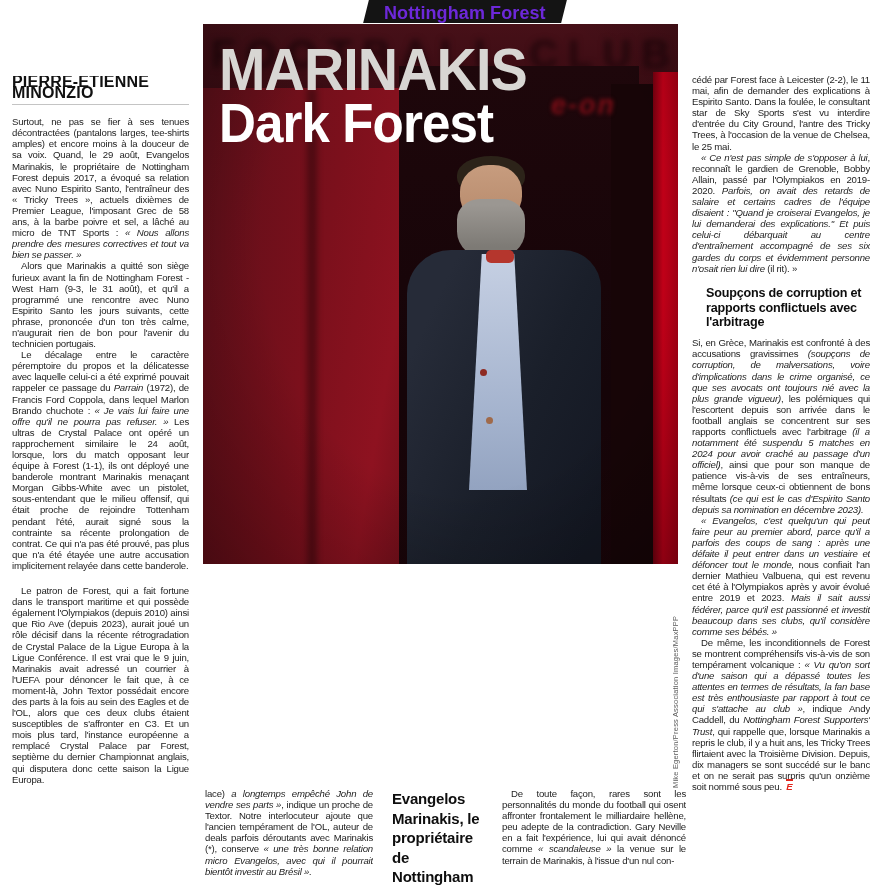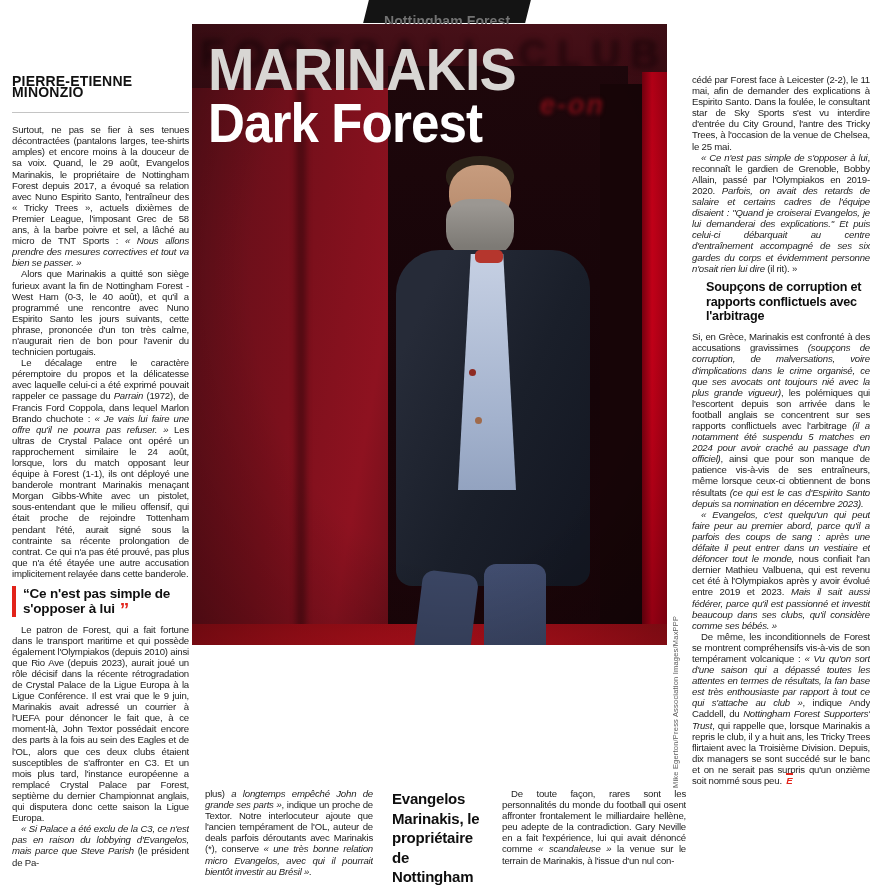--- a/index.html
+++ b/index.html
@@ -6,29 +6,29 @@
   body{width:880px;height:885px;position:relative;overflow:hidden;background:#ffffff;
        font-family:"Liberation Sans","DejaVu Sans",sans-serif;}
   
   .col{position:absolute;text-align:justify;color:#1d1d1d;
        font-size:9.6px;line-height:11.1px;letter-spacing:-0.2px;overflow:hidden;}
   .col p{margin:0;text-indent:9px;}
   .col p.noind{text-indent:0;}
   .col em{font-style:italic;}
   .footnote{margin-top:11px !important;}
   
-  .byline{font-size:14px;font-weight:700;letter-spacing:.2px;color:#111;
-          border-bottom:1.5px solid #c4c4c4;padding-bottom:14px;margin-bottom:11px;}
+  .byline{font-size:16px;font-weight:700;letter-spacing:.2px;color:#111;
+          border-bottom:1.5px solid #c4c4c4;padding-bottom:6px;margin-bottom:11px;}
   
   .tag{position:absolute;left:366px;top:0;height:23px;}
   .tag .tag-bg{position:absolute;inset:0;background:#141414;transform:skewX(-14deg);}
-  .tag .tag-label{position:relative;display:block;padding:13px 18px 0 18px;color:#737373;
-          font-size:14px;font-weight:700;letter-spacing:.1px;}
+  .tag .tag-label{position:relative;display:block;padding:3px 18px 0 18px;color:#6d28d9;
+          font-size:18px;font-weight:700;letter-spacing:.1px;}
   
-  .photo{position:absolute;left:192px;top:24px;width:475px;height:621px;overflow:hidden;
+  .photo{position:absolute;left:203px;top:24px;width:475px;height:540px;overflow:hidden;
          background:linear-gradient(180deg,#3f0e15 0%,#33090f 10%,#40080f 45%,#4a0a12 75%,#6b0d16 100%);}
   .ph-top-band{position:absolute;left:0;top:0;width:100%;height:64px;
          background:linear-gradient(180deg,#471018,#3a0c13);overflow:hidden;}
   .ghost-top{position:absolute;left:8px;top:8px;font-size:40px;font-weight:800;color:#23060b;
          letter-spacing:10px;filter:blur(3px);white-space:nowrap;}
   .ph-left-wall{position:absolute;left:0;top:64px;width:236px;height:566px;
          background:linear-gradient(100deg,#5c0f19 0%,#7c101c 45%,#8e1220 70%,#550c14 100%);}
   .ph-left-seam{position:absolute;left:104px;top:64px;width:10px;height:560px;background:rgba(0,0,0,.35);filter:blur(3px);}
   .ph-door{position:absolute;left:196px;top:42px;width:240px;height:590px;
          background:linear-gradient(180deg,#1e070b 0%,#150408 55%,#1c0509 100%);}
@@ -74,21 +74,21 @@
   .standfirst{position:absolute;left:16px;top:134px;width:310px;font-size:15px;font-weight:700;
          color:#f4f3ef;line-height:1.42;text-shadow:0 1px 3px rgba(0,0,0,.7);}
   
   .pullquote{display:flex;margin:7px 0 7px 0;}
   .pq-bar{width:4px;background:#e2231a;margin-right:7px;flex:none;}
   .pq-text{font-size:13.5px;font-weight:700;line-height:1.13;color:#101010;letter-spacing:-.2px;text-align:left;text-indent:0;}
   .pq-close{color:#e2231a;font-size:19px;font-weight:800;line-height:0;vertical-align:-3px;}
   .pq-attr{font-size:8.3px;font-weight:700;color:#1a1a1a;margin-top:3px;text-align:right;letter-spacing:0;}
   
   .subhead{font-size:12.6px;font-weight:700;color:#0d0d0d;line-height:1.18;letter-spacing:-.2px;
-         margin:6px 0 7px 14px;text-align:left;}
+         margin:12px 0 7px 14px;text-align:left;}
   
   .caption{position:absolute;left:392px;top:789px;width:98px;font-size:15px;font-weight:700;
          line-height:1.3;color:#0e0e0e;letter-spacing:-.2px;}
   .credit{position:absolute;left:671px;top:553px;height:235px;writing-mode:vertical-rl;
          transform:rotate(180deg);font-size:7.5px;color:#5a5a5a;white-space:nowrap;letter-spacing:.2px;}
   .endmark{color:#e2231a;font-weight:800;font-style:italic;border-top:2px solid #e2231a;padding-top:0;margin-left:2px;}
 </style>
 </head>
 <body>
 
@@ -129,47 +129,45 @@
   <div class="headline">
     <div class="hl1">MARINAKIS</div>
     <div class="hl2">Dark Forest</div>
   </div>
 </div>
 
 <div class="col" style="left:12px;top:76px;width:177px;height:804px;">
   <div class="byline">PIERRE-ÉTIENNE MINONZIO</div>
   <div>
       <p class="noind"><span>Surtout, ne pas se fier à ses tenues décontractées (pantalons larges, tee-shirts amples) et encore moins à la douceur de sa voix. Quand, le 29 août, Evangelos Marinakis, le propriétaire de Nottingham Forest depuis 2017, a évoqué sa relation avec Nuno Espirito Santo, l'entraîneur des « Tricky Trees », actuels dixièmes de Premier League, l'imposant Grec de 58 ans, à la barbe poivre et sel, a lâché au micro de TNT Sports : </span><em>« Nous allons prendre des mesures correctives et tout va bien se passer. »</em></p>
-      <p class=""><span>Alors que Marinakis a quitté son siège furieux avant la fin de Nottingham Forest - West Ham (0-3, le 40 août), et qu'il a programmé une rencontre avec Nuno Espirito Santo les jours suivants, cette phrase, prononcée d'un ton très calme, n'augurait rien de bon pour l'avenir du technicien portugais.</span></p>
+      <p class=""><span>Alors que Marinakis a quitté son siège furieux avant la fin de Nottingham Forest - West Ham (9-3, le 31 août), et qu'il a programmé une rencontre avec Nuno Espirito Santo les jours suivants, cette phrase, prononcée d'un ton très calme, n'augurait rien de bon pour l'avenir du technicien portugais.</span></p>
       <p class=""><span>Le décalage entre le caractère péremptoire du propos et la délicatesse avec laquelle celui-ci a été exprimé pouvait rappeler ce passage du </span><em>Parrain</em><span> (1972), de Francis Ford Coppola, dans lequel Marlon Brando chuchote : </span><em>« Je vais lui faire une offre qu'il ne pourra pas refuser. »</em><span> Les ultras de Crystal Palace ont opéré un rapprochement similaire le 24 août, lorsque, lors du match opposant leur équipe à Forest (1-1), ils ont déployé une banderole montrant Marinakis menaçant Morgan Gibbs-White avec un pistolet, sous-entendant que le milieu offensif, qui était proche de rejoindre Tottenham pendant l'été, aurait signé sous la contrainte sa récente prolongation de contrat. Ce qui n'a pas été prouvé, pas plus que n'a été étayée une autre accusation implicitement relayée dans cette banderole.</span></p>
       <div class="pullquote">
         <div class="pq-bar"></div>
         <div>
-          <div class="pq-text">“Ce n'est pas simple de s'opposer à lui<span class="pq-close"> ”</span></div>
         </div>
       </div>
       <p class=""><span>Le patron de Forest, qui a fait fortune dans le transport maritime et qui possède également l'Olympiakos (depuis 2010) ainsi que Rio Ave (depuis 2023), aurait joué un rôle décisif dans la récente rétrogradation de Crystal Palace de la Ligue Europa à la Ligue Conférence. Il est vrai que le 9 juin, Marinakis avait adressé un courrier à l'UEFA pour dénoncer le fait que, à ce moment-là, John Textor possédait encore des parts à la fois au sein des Eagles et de l'OL, alors que ces deux clubs étaient susceptibles de s'affronter en C3. Et un mois plus tard, l'instance européenne a remplacé Crystal Palace par Forest, septième du dernier Championnat anglais, qui disputera donc cette saison la Ligue Europa.</span></p>
-      <p class=""><em>« Si Palace a été exclu de la C3, ce n'est pas en raison du lobbying d'Evangelos, mais parce que Steve Parish </em><span>(le président de Pa-</span></p>
     </div>
 </div>
 
 <div class="col" style="left:692px;top:74px;width:178px;height:806px;">
   <div>
       <p class="noind"><span>cédé par Forest face à Leicester (2-2), le 11 mai, afin de demander des explications à Espirito Santo. Dans la foulée, le consultant star de Sky Sports s'est vu interdire d'entrée du City Ground, l'antre des Tricky Trees, à l'occasion de la venue de Chelsea, le 25 mai.</span></p>
       <p class=""><em>« Ce n'est pas simple de s'opposer à lui</em><span>, reconnaît le gardien de Grenoble, Bobby Allain, passé par l'Olympiakos en 2019-2020. </span><em>Parfois, on avait des retards de salaire et certains cadres de l'équipe disaient : "Quand je croiserai Evangelos, je lui demanderai des explications." Et puis celui-ci débarquait au centre d'entraînement accompagné de ses six gardes du corps et évidemment personne n'osait rien lui dire </em><span>(il rit). »</span></p>
       <h3 class="subhead">Soupçons de corruption et rapports conflictuels avec l'arbitrage</h3>
       <p class="noind"><span>Si, en Grèce, Marinakis est confronté à des accusations gravissimes </span><em>(soupçons de corruption, de malversations, voire d'implications dans le crime organisé, ce que ses avocats ont toujours nié avec la plus grande vigueur)</em><span>, les polémiques qui l'escortent depuis son arrivée dans le football anglais se concentrent sur ses rapports conflictuels avec l'arbitrage </span><em>(il a notamment été suspendu 5 matches en 2024 pour avoir craché au passage d'un officiel)</em><span>, ainsi que pour son manque de patience vis-à-vis de ses entraîneurs, même lorsque ceux-ci obtiennent de bons résultats </span><em>(ce qui est le cas d'Espirito Santo depuis sa nomination en décembre 2023).</em></p>
       <p class=""><em>« Evangelos, c'est quelqu'un qui peut faire peur au premier abord, parce qu'il a parfois des coups de sang : après une défaite il peut entrer dans un vestiaire et défoncer tout le monde,</em><span> nous confiait l'an dernier Mathieu Valbuena, qui est revenu cet été à l'Olympiakos après y avoir évolué entre 2019 et 2023. </span><em>Mais il sait aussi fédérer, parce qu'il est passionné et investit beaucoup dans ses clubs, qu'il considère comme ses bébés. »</em></p>
       <p class=""><span>De même, les inconditionnels de Forest se montrent compréhensifs vis-à-vis de son tempérament volcanique : </span><em>« Vu qu'on sort d'une saison qui a dépassé toutes les attentes en termes de résultats, la fan base est très enthousiaste par rapport à tout ce qui s'attache au club »</em><span>, indique Andy Caddell, du </span><em>Nottingham Forest Supporters' Trust</em><span>, qui rappelle que, lorsque Marinakis a repris le club, il y a huit ans, les Tricky Trees flirtaient avec la Troisième Division. Depuis, dix managers se sont succédé sur le banc et on ne serait pas surpris qu'un onzième soit nommé sous peu. </span><span class="endmark">E</span></p>
     </div>
 </div>
 
 <div class="col" style="left:205px;top:788px;width:168px;height:94px;">
   <div>
-      <p class="noind"><span>plus) </span><em>a longtemps empêché John de grande ses parts »</em><span>, indique un proche de Textor. Notre interlocuteur ajoute que l'ancien tempérament de l'OL, auteur de deals parfois déroutants avec Marinakis (*), conserve </span><em>« une très bonne relation micro Evangelos, avec qui il pourrait bientôt investir au Brésil ».</em></p>
+      <p class="noind"><span>lace) </span><em>a longtemps empêché John de vendre ses parts »</em><span>, indique un proche de Textor. Notre interlocuteur ajoute que l'ancien tempérament de l'OL, auteur de deals parfois déroutants avec Marinakis (*), conserve </span><em>« une très bonne relation micro Evangelos, avec qui il pourrait bientôt investir au Brésil ».</em></p>
     </div>
 </div>
 
 <div class="caption">Evangelos Marinakis, le propriétaire de Nottingham Forest au City Ground le 31 janvier 2024.</div>
 
 <div class="col" style="left:502px;top:788px;width:184px;height:94px;">
   <div>
       <p class=""><span>De toute façon, rares sont les personnalités du monde du football qui osent affronter frontalement le milliardaire hellène, peu adepte de la contradiction. Gary Neville en a fait l'expérience, lui qui avait dénoncé comme </span><em>« scandaleuse »</em><span> la venue sur le terrain de Marinakis, à l'issue d'un nul con-</span></p>
     </div>
 </div>

